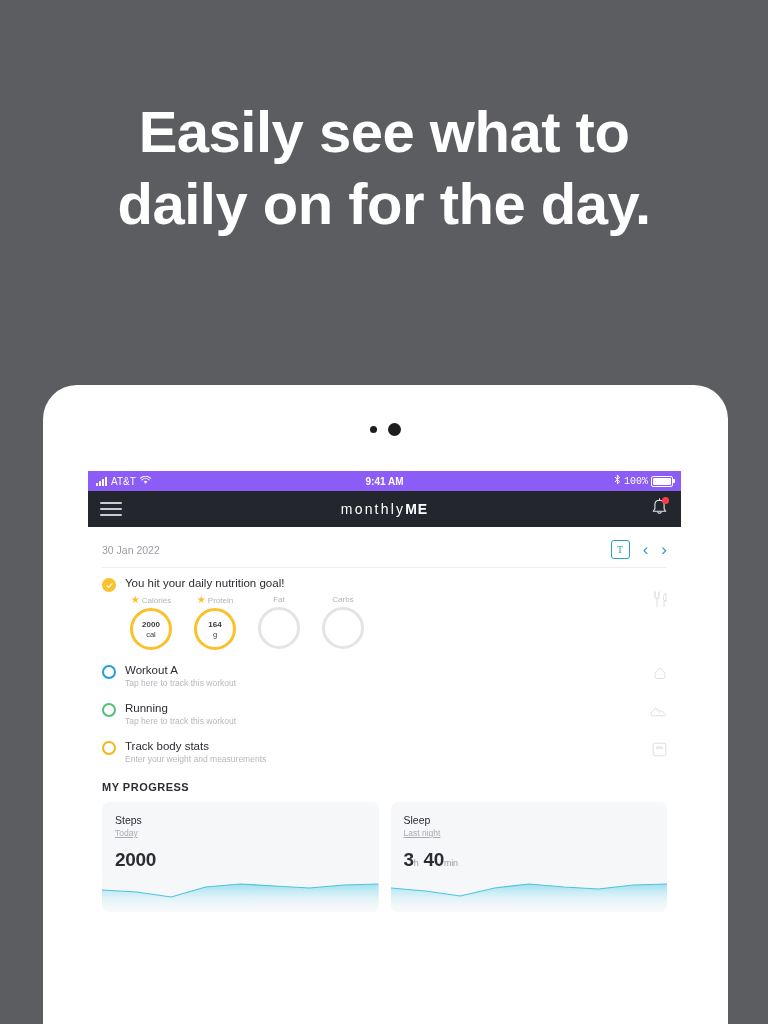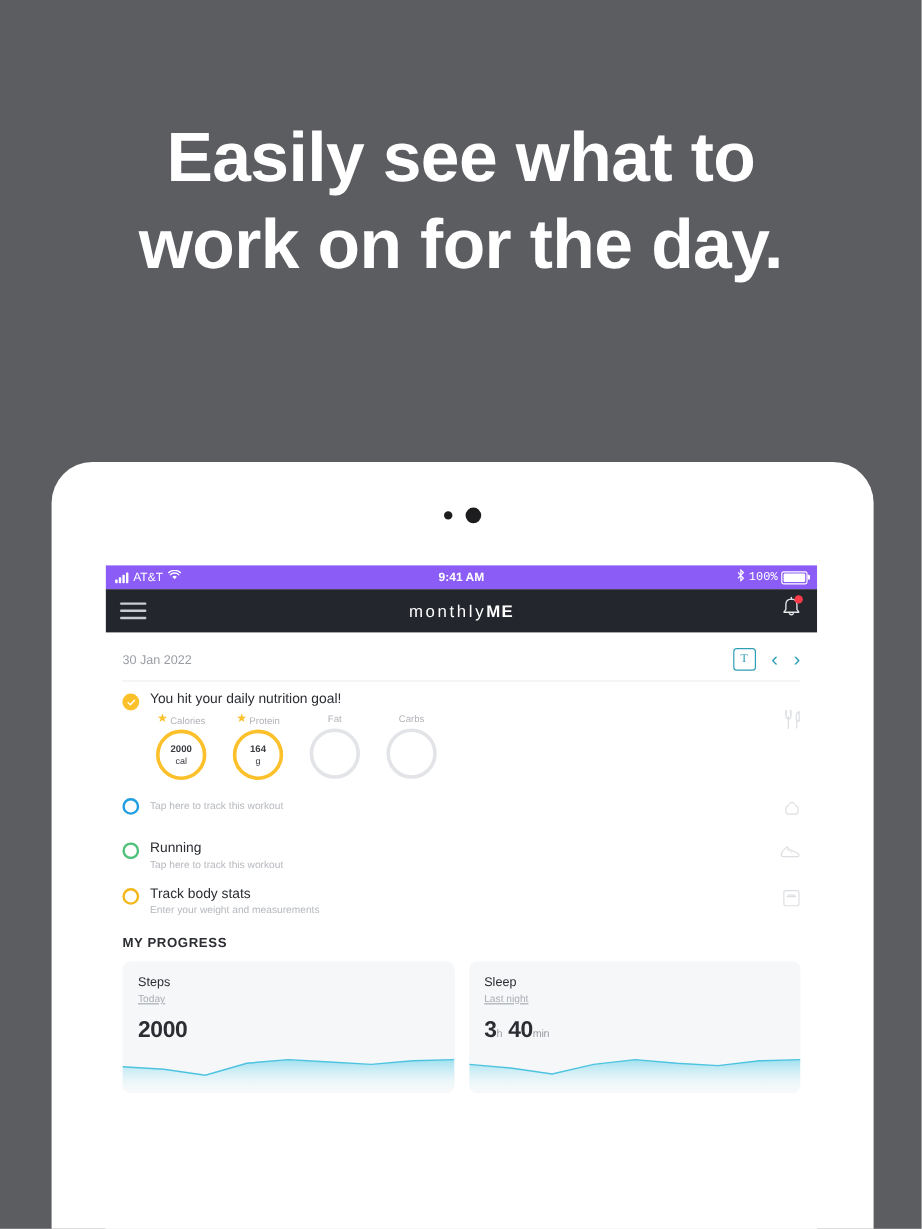--- a/index.html
+++ b/index.html
@@ -222,21 +222,21 @@
   .card-sub { font-size: 8.5px; color: #a9acb2; margin-top: 2px; text-decoration: underline; }
   .card-value { font-size: 19px; font-weight: bold; color: #2b2d33; margin-top: 11px; letter-spacing: -.3px;}
   .card-value small { font-size: 9px; font-weight: normal; color: #9a9da3; }
   .spark { position: absolute; left: 0; bottom: 0; width: 100%; height: 38px; }
 </style>
 </head>
 <body>
 
 <div class="headline">
   <span class="line">Easily see what to</span>
-  <span class="line">work on for the day.</span>
+  <span class="line">daily on for the day.</span>
 </div>
 
 <div class="device">
 
   <div class="camera-row">
     <div class="dot-small"></div>
     <div class="dot-large"></div>
   </div>
 
   <div class="screen">
@@ -364,20 +364,21 @@
             <path d="M2 1 v5 a2 2 0 0 0 4 0 v-5 M4 6 v10" stroke="#dcdee1" stroke-width="1" fill="none" stroke-linecap="round"></path>
             <path d="M2 1 v4 M6 1 v4" stroke="#dcdee1" stroke-width="1" fill="none" stroke-linecap="round"></path>
             <path d="M11 16 v-6 h2 v-8 c-2 1 -2.6 3 -2.6 5 c0 2 .6 3 2.6 3" stroke="#dcdee1" stroke-width="1" fill="none" stroke-linejoin="round"></path>
           </svg>
         </div>
       </div>
 
       <div class="task" style="padding-top:14px;">
         <div class="circle-o"></div>
         <div class="task-body">
+          <div class="task-title">Workout A</div>
           <div class="task-sub">Tap here to track this workout</div>
         </div>
         <div class="task-icon">
           <svg width="14" height="16" viewBox="0 0 14 16">
             <path d="M5 4 a2.2 2.2 0 0 1 4 0" stroke="#dcdee1" stroke-width="1" fill="none"></path>
             <path d="M4.6 4.4 c-2.4 1.6 -3.2 4.4 -2.4 7 a1.4 1.4 0 0 0 1.3 1 h7 a1.4 1.4 0 0 0 1.3 -1 c.8 -2.6 0 -5.4 -2.4 -7" stroke="#dcdee1" stroke-width="1" fill="none" stroke-linejoin="round"></path>
           </svg>
         </div>
       </div>
 

